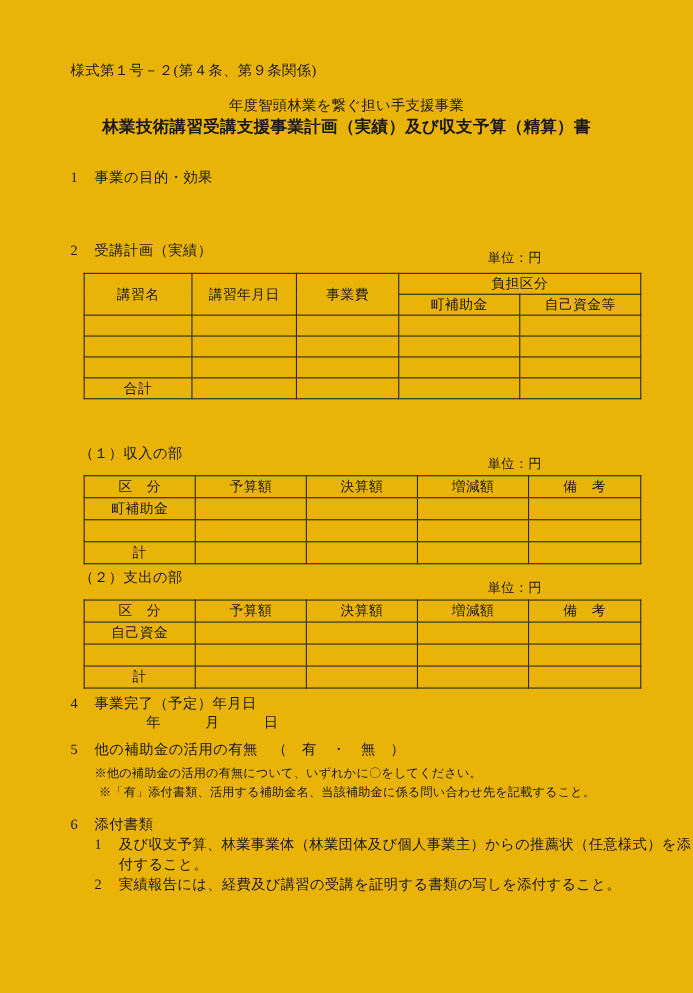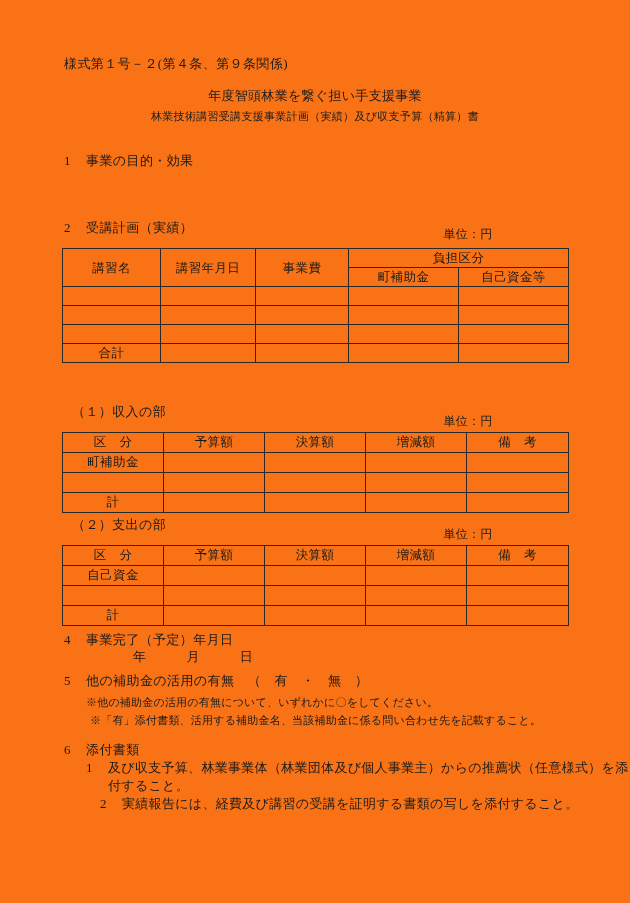--- a/index.html
+++ b/index.html
@@ -13,21 +13,21 @@
     position: relative;
     font-family: "Liberation Serif", "DejaVu Serif", serif;
     color: #1a1a1a;
     overflow: hidden;
   }
   .page {
     position: absolute;
     left: 0; top: 0;
     width: 630px;
     height: 903px;
-    background: #f97316;
+    background: #eab308;
   }
 
   
   .mincho { font-family: "Liberation Serif", "DejaVu Serif", serif; }
 
   .form-no {
     position: absolute;
     left: 64px;
     top: 55px;
     font-size: 13px;
@@ -42,24 +42,25 @@
     width: 630px;
     text-align: center;
   }
   .title-line-1 {
     font-size: 13px;
     letter-spacing: 0.3px;
     line-height: 20px;
     white-space: nowrap;
   }
   .title-line-2 {
-    font-size: 11px;
+    font-size: 15px;
     letter-spacing: 0.3px;
     line-height: 20px;
     white-space: nowrap;
+    font-weight: bold;
   }
 
   
   .sec {
     position: absolute;
     font-size: 13px;
     letter-spacing: 0.4px;
     white-space: nowrap;
   }
   .sec .num {
@@ -82,20 +83,21 @@
     text-align: center;
   }
 
   
   table.grid {
     position: absolute;
     border-collapse: collapse;
     table-layout: fixed;
     font-size: 12.5px;
     letter-spacing: 0.4px;
+    margin-left: 14px;
   }
   table.grid td {
     border: 1px solid #2a2a2a;
     text-align: center;
     vertical-align: middle;
     padding: 0;
     height: 19px;
     line-height: 19px;
     font-family: "Liberation Serif", "DejaVu Serif", serif;
   }
@@ -322,17 +324,17 @@
 
   <div class="sec mincho" style="left:64px; top:741px;">
     <span class="num">6</span><span>添付書類</span>
   </div>
 
   <div class="att-item mincho" style="left:86px; top:759px;">
     <span class="anum">1</span><span>及び収支予算、林業事業体（林業団体及び個人事業主）からの推薦状（任意様式）を添</span>
   </div>
   <div class="att-cont mincho" style="left:108px; top:777px;">付すること。</div>
 
-  <div class="att-item mincho" style="left:100px; top:795px;">
+  <div class="att-item mincho" style="left:86px; top:795px;">
     <span class="anum">2</span><span>実績報告には、経費及び講習の受講を証明する書類の写しを添付すること。</span>
   </div>
 
 </div>
 
 </body></html>

